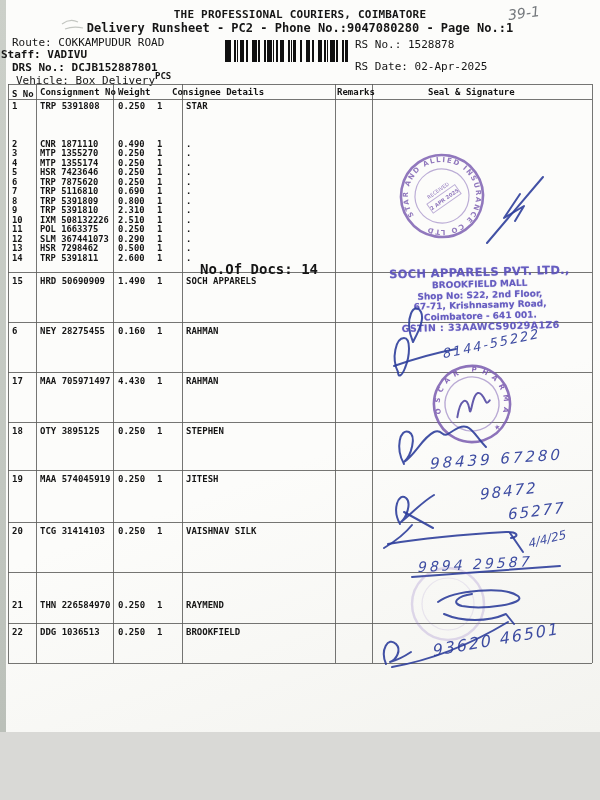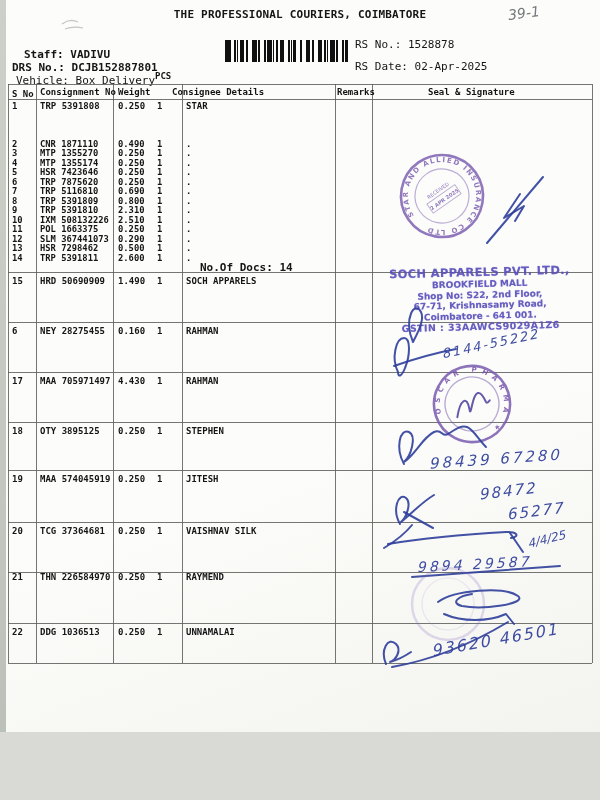--- a/index.html
+++ b/index.html
@@ -16,21 +16,21 @@
     background:linear-gradient(180deg,#ccd0c9,#c2c7c0 60%,#b9beb7);}
   .edge-dot{position:absolute;left:5px;top:788px;width:6px;height:7px;background:#1c1c1c;border-radius:1px;}
   .hline{position:absolute;height:1px;background:#5d5d5a;opacity:.85;}
   .vline{position:absolute;width:1px;background:#5d5d5a;opacity:.85;}
   .th{font-size:9px;font-weight:bold;position:absolute;white-space:pre;}
   .row{position:absolute;left:0;width:592px;height:12px;}
   .row span{position:absolute;font-weight:bold;white-space:pre;}
   .rs span{font-size:9px;}
   .rl span{font-size:8.8px;}
   .c0{left:12px;} .c1{left:40px;} .c2{left:118px;text-align:center;} .c3{left:157px;} .c4{left:186px;}
-  .docs{font-size:11px;font-weight:bold;}
+  .docs{font-size:14px;font-weight:bold;}
   .annot{font-family:"DejaVu Sans",sans-serif;font-style:italic;font-size:14px;color:#75797d;transform:rotate(-7deg);}
   .barcode{position:absolute;left:225px;top:40px;width:118px;height:22px;
     background:
       repeating-linear-gradient(90deg,#101010 0 2px,rgba(0,0,0,0) 2px 6px),
       repeating-linear-gradient(90deg,#101010 0 1px,rgba(0,0,0,0) 1px 9px),
       repeating-linear-gradient(90deg,#101010 0 3px,rgba(0,0,0,0) 3px 13px);
     border-left:3px solid #101010;border-right:2px solid #101010;}
   .soch{position:absolute;left:366px;top:265px;width:228px;text-align:center;
     transform:rotate(-1.5deg);color:#5a50bc;font-family:"DejaVu Sans",sans-serif;
     font-weight:bold;opacity:.92;text-shadow:0 0 1px rgba(90,80,188,.45);}
@@ -45,23 +45,25 @@
 </style>
 </head>
 <body>
 
 <div class="sheet">
 
   <div class="edge"></div>
   <div class="edge-dot"></div>
 
   <div class="abs center title b" style="top:8px">THE PROFESSIONAL COURIERS, COIMBATORE</div>
+  <div class="abs center subtitle b" style="top:21px">Delivery Runsheet - PC2 - Phone No.:9047080280 - Page No.:1</div>
   <div class="abs annot" style="left:508px;top:5px">39-1</div>
 
-  <div class="abs meta b" style="left:24px;top:48px">Staff: VADIVU</div>
+  <div class="abs meta" style="left:12px;top:36px">Route: COKKAMPUDUR ROAD</div>
+  <div class="abs meta b" style="left:1px;top:48px">Staff: VADIVU</div>
   <div class="abs meta b" style="left:12px;top:61px">DRS No.: DCJB152887801</div>
   <div class="abs meta" style="left:16px;top:74px">Vehicle: Box Delivery</div>
 
   <div class="barcode"></div>
 
   <div class="abs meta" style="left:355px;top:38px">RS No.: 1528878</div>
   <div class="abs meta" style="left:355px;top:60px">RS Date: 02-Apr-2025</div>
 
   <div class="hline" style="left:8px;top:84px;width:584px"></div>
   <div class="hline" style="left:8px;top:99px;width:584px"></div>
@@ -219,38 +221,38 @@
     </div>
   <div class="row rs" style="top:474px">
       <span class="c0">19</span>
       <span class="c1">MAA 574045919</span>
       <span class="c2">0.250</span>
       <span class="c3">1</span>
       <span class="c4">JITESH</span>
     </div>
   <div class="row rs" style="top:526px">
       <span class="c0">20</span>
-      <span class="c1">TCG 37364681</span>
+      <span class="c1">TCG 31414103</span>
       <span class="c2">0.250</span>
       <span class="c3">1</span>
       <span class="c4">VAISHNAV SILK</span>
     </div>
-  <div class="row rs" style="top:572px">
+  <div class="row rs" style="top:600px">
       <span class="c0">21</span>
       <span class="c1">THN 226584970</span>
       <span class="c2">0.250</span>
       <span class="c3">1</span>
       <span class="c4">RAYMEND</span>
     </div>
   <div class="row rs" style="top:627px">
       <span class="c0">22</span>
       <span class="c1">DDG 1036513</span>
       <span class="c2">0.250</span>
       <span class="c3">1</span>
-      <span class="c4">UNNAMALAI</span>
+      <span class="c4">BROOKFIELD</span>
     </div>
 
   <div class="soch">
     <div class="l1">SOCH APPARELS PVT. LTD.,</div>
     <div class="ls">BROOKFIELD MALL</div>
     <div class="ls">Shop No: S22, 2nd Floor,</div>
     <div class="ls">67-71, Krishnasamy Road,</div>
     <div class="ls">Coimbatore - 641 001.</div>
     <div class="l6">GSTIN : 33AAWCS9029A1Z6</div>
   </div>

